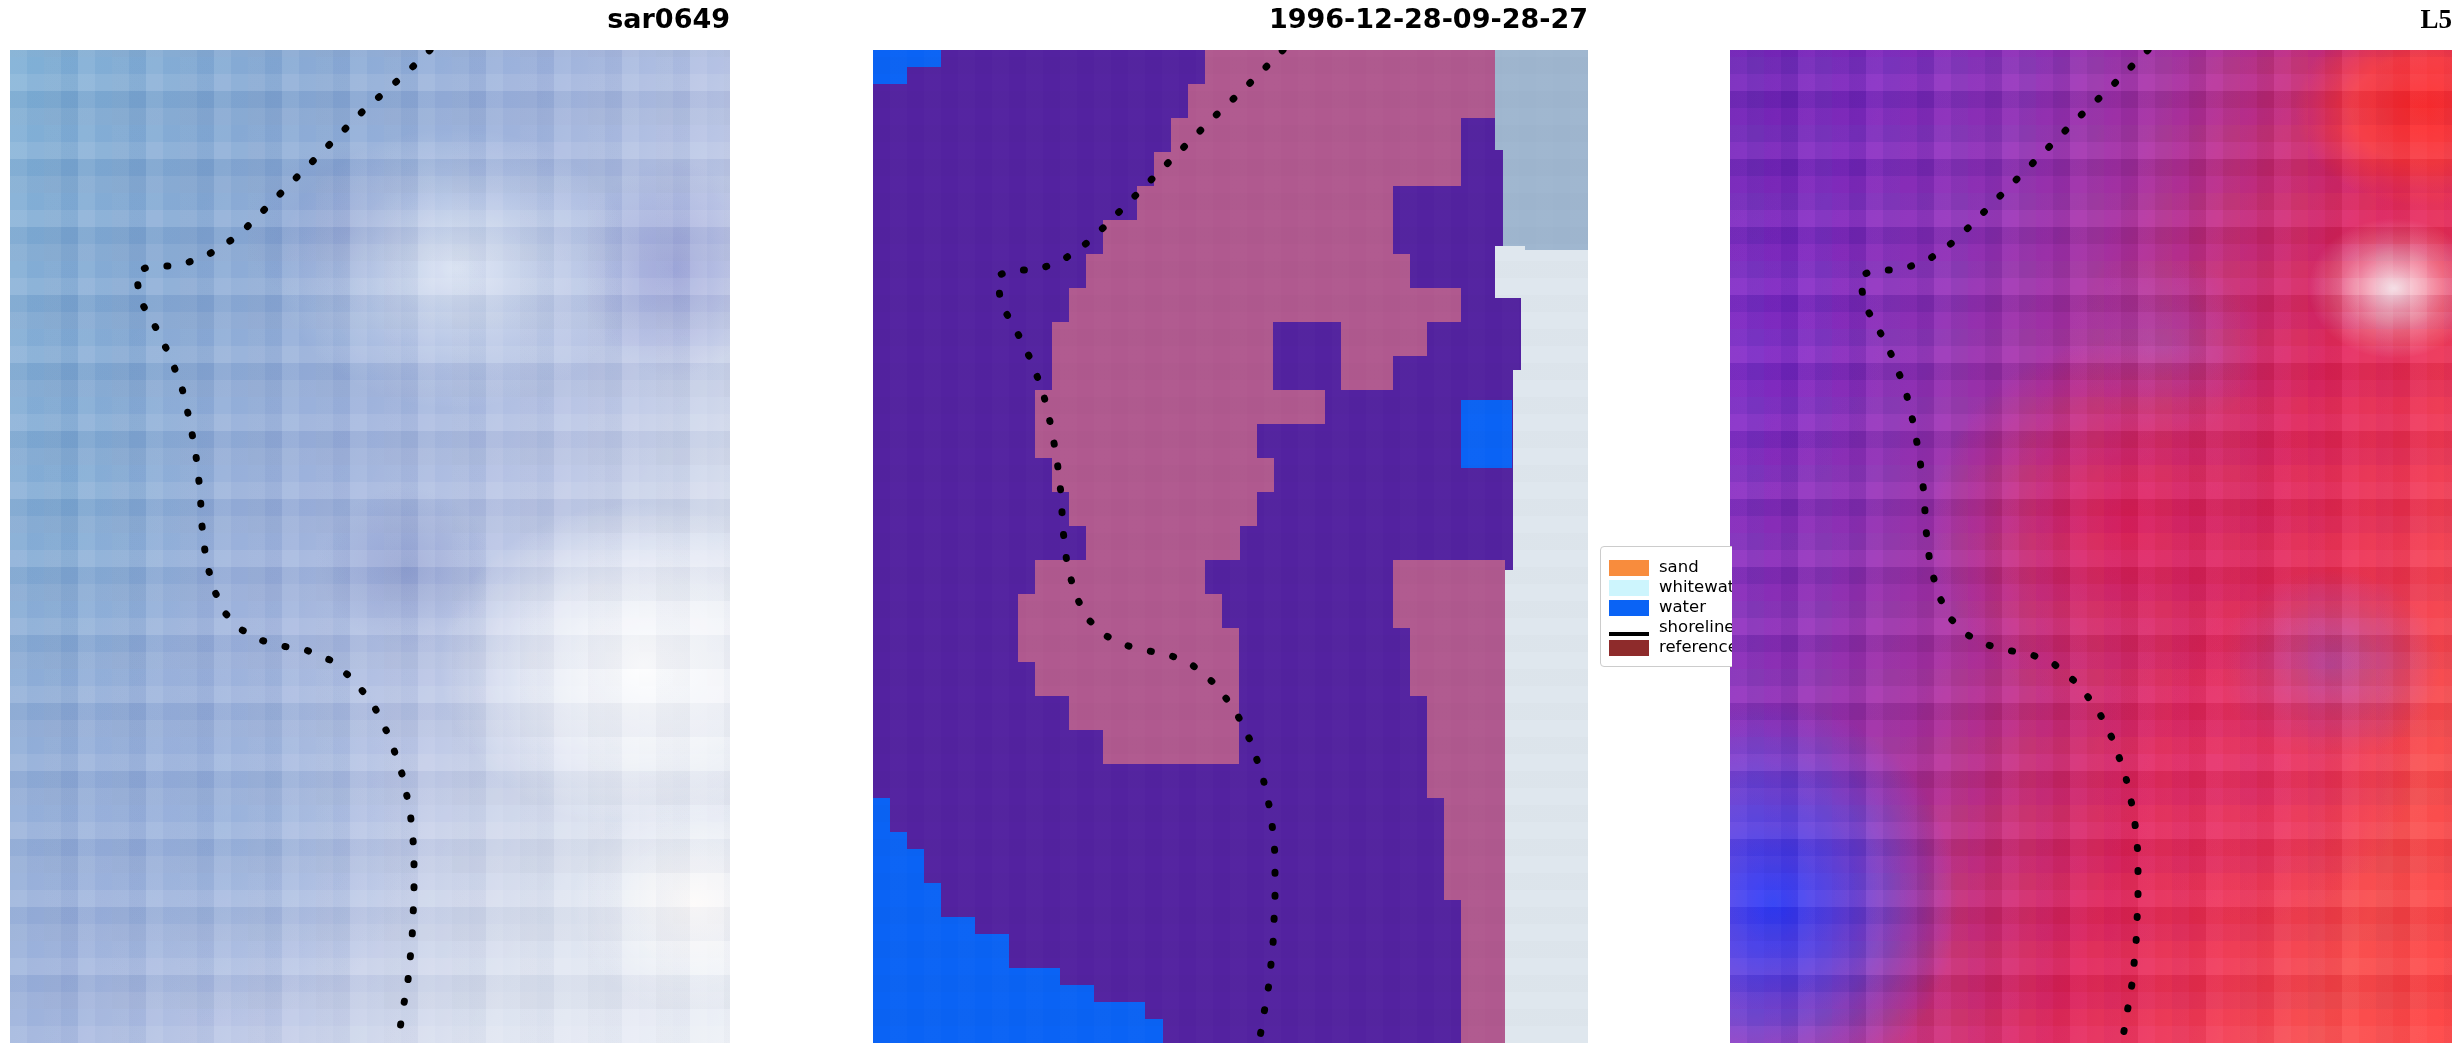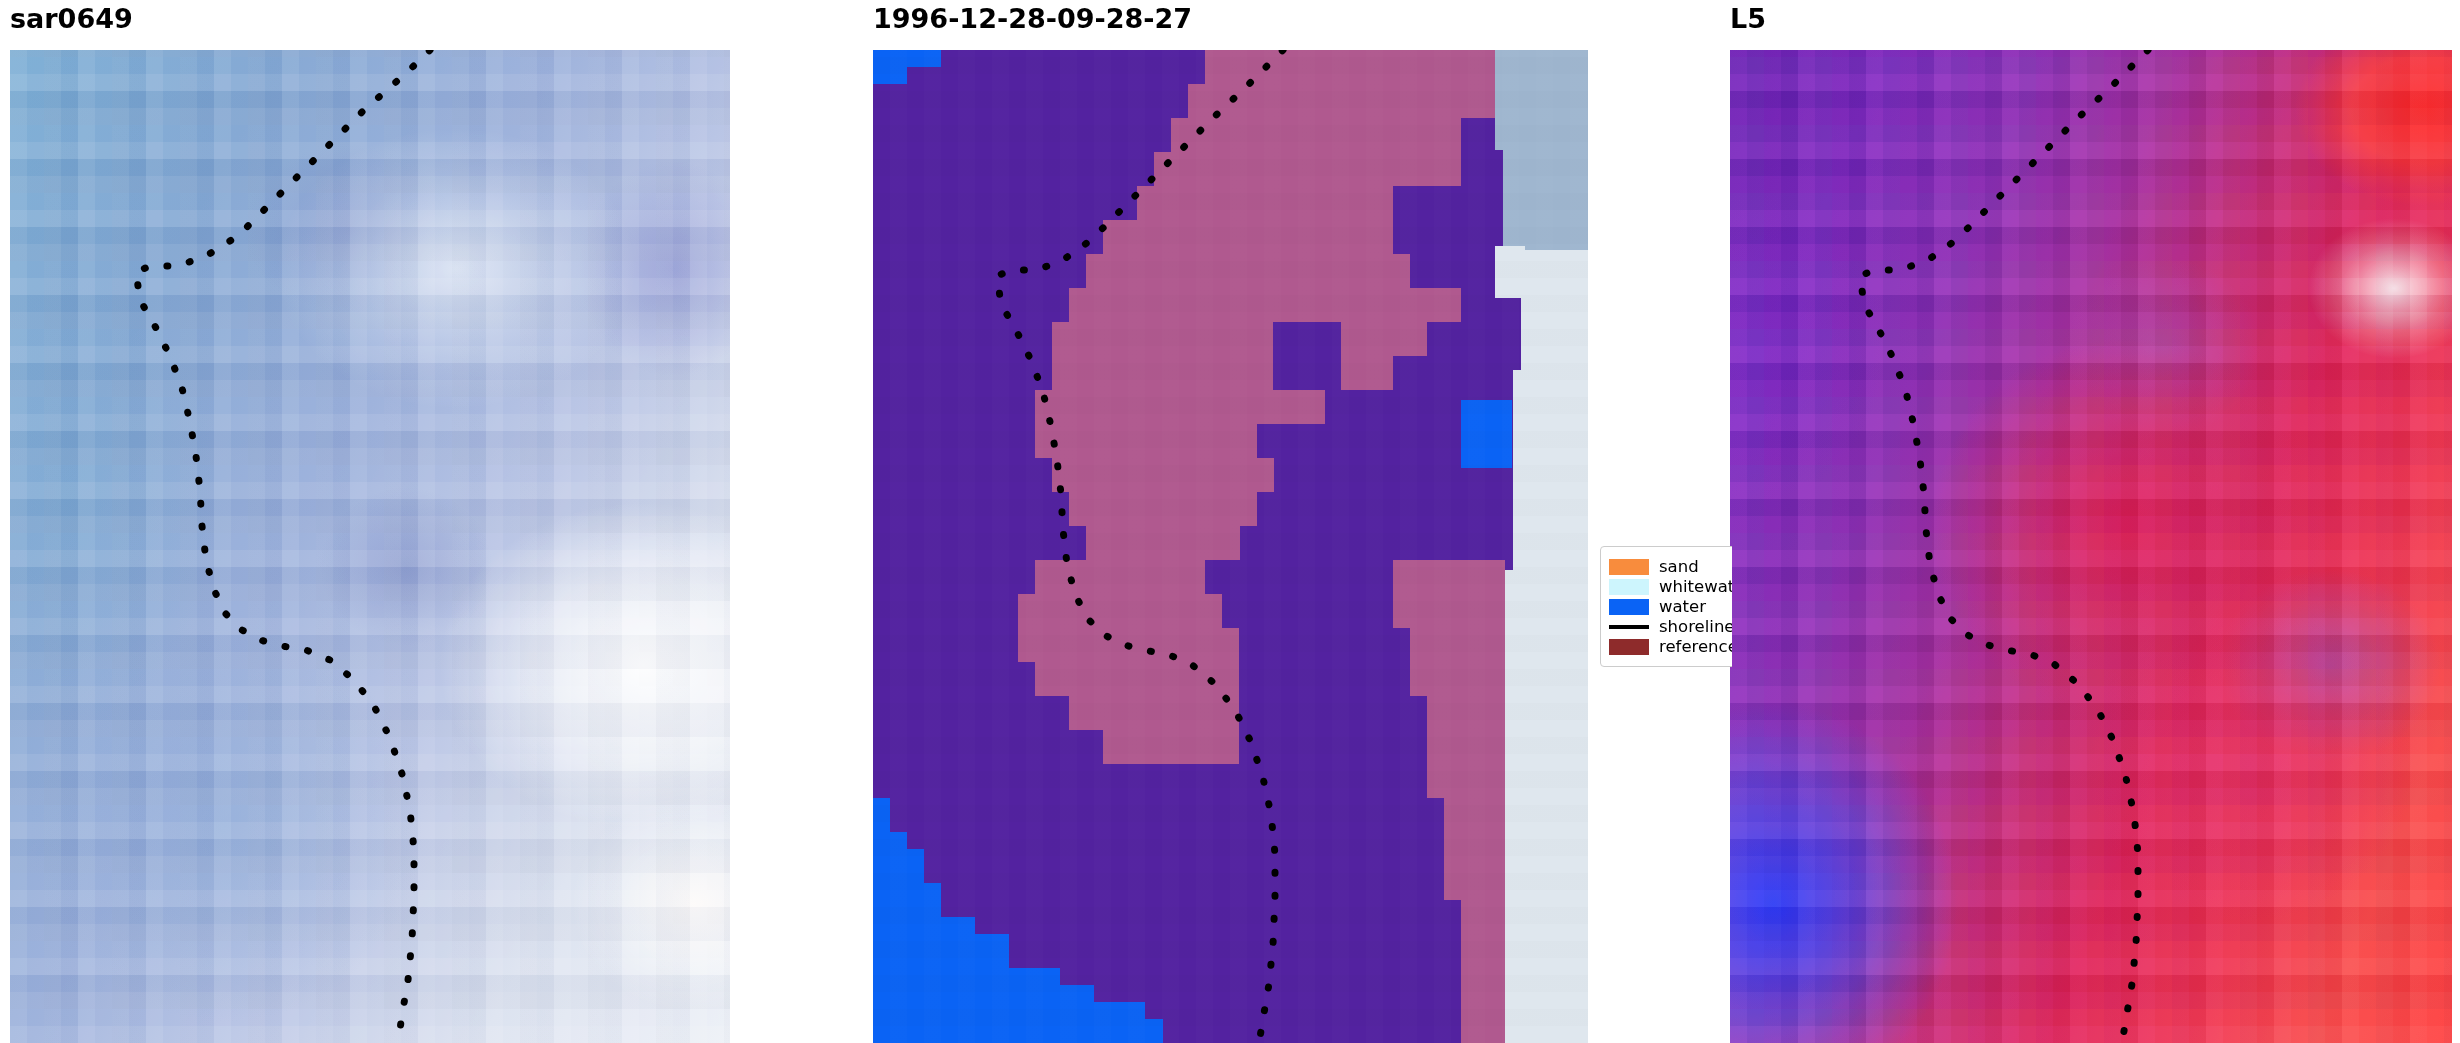--- a/index.html
+++ b/index.html
@@ -8,25 +8,25 @@
 
   .figure{position:absolute;inset:0;background:#ffffff;}
 
   
   .panel{position:absolute;top:50px;height:993px;overflow:hidden;background:#ffffff;}
   #panel-0{left:10px;width:720px;}
   #panel-1{left:873px;width:715px;}
   #panel-2{left:1730px;width:722px;}
 
   .panel-title{position:absolute;top:2px;height:40px;line-height:34px;
-               text-align:left;font-size:27px;font-weight:bold;color:#000000;
+               text-align:right;font-size:27px;font-weight:bold;color:#000000;
                font-family:"DejaVu Sans","Liberation Sans",sans-serif;}
   #title-0{left:10px;width:720px;}
   #title-1{left:873px;width:715px;}
-  #title-2{left:1730px;width:722px;}
+  #title-2{left:1730px;width:722px;font-family:Liberation Serif, serif;}
 
   .raster{position:absolute;inset:0;}
   .layer{position:absolute;inset:0;}
 
   
   .sar-base{
     background:
       radial-gradient(ellipse 300px 240px at 88% 62%, rgba(255,255,255,.96) 0%, rgba(255,255,255,.55) 38%, rgba(255,255,255,0) 68%),
       radial-gradient(ellipse 170px 150px at 95% 86%, rgba(255,252,250,.92) 0%, rgba(255,255,255,.35) 45%, rgba(255,255,255,0) 72%),
       radial-gradient(ellipse 230px 180px at 62% 22%, rgba(238,243,250,.78) 0%, rgba(238,243,250,.22) 50%, rgba(255,255,255,0) 78%),
@@ -98,21 +98,21 @@
   .shoreline{position:absolute;inset:0;pointer-events:none;}
   .shoreline polyline{fill:none;stroke:#000000;stroke-width:7;
     stroke-linecap:round;stroke-dasharray:1 22;}
 
   
   #legend-clip{position:absolute;left:1600px;top:540px;width:132px;height:164px;
                overflow:hidden;}
   #legend{position:absolute;left:0;top:6px;width:230px;
           background:#ffffff;border:1px solid #cccccc;border-radius:4px;
           padding:9px 10px 9px 8px;box-sizing:border-box;}
-  .legend-row{display:flex;align-items:center;height:19px;margin:1px 0;}
+  .legend-row{display:flex;align-items:flex-end;height:19px;margin:1px 0;}
   .legend-swatch{width:40px;height:16px;flex:0 0 40px;margin-right:10px;}
   .legend-line{width:40px;height:0;border-top:4px solid #000000;flex:0 0 40px;margin-right:10px;}
   .legend-label{font-size:16.5px;color:#000000;white-space:nowrap;
                 font-family:"DejaVu Sans","Liberation Sans",sans-serif;}
 </style>
 </head>
 <body>
 
 <div class="figure">
 

